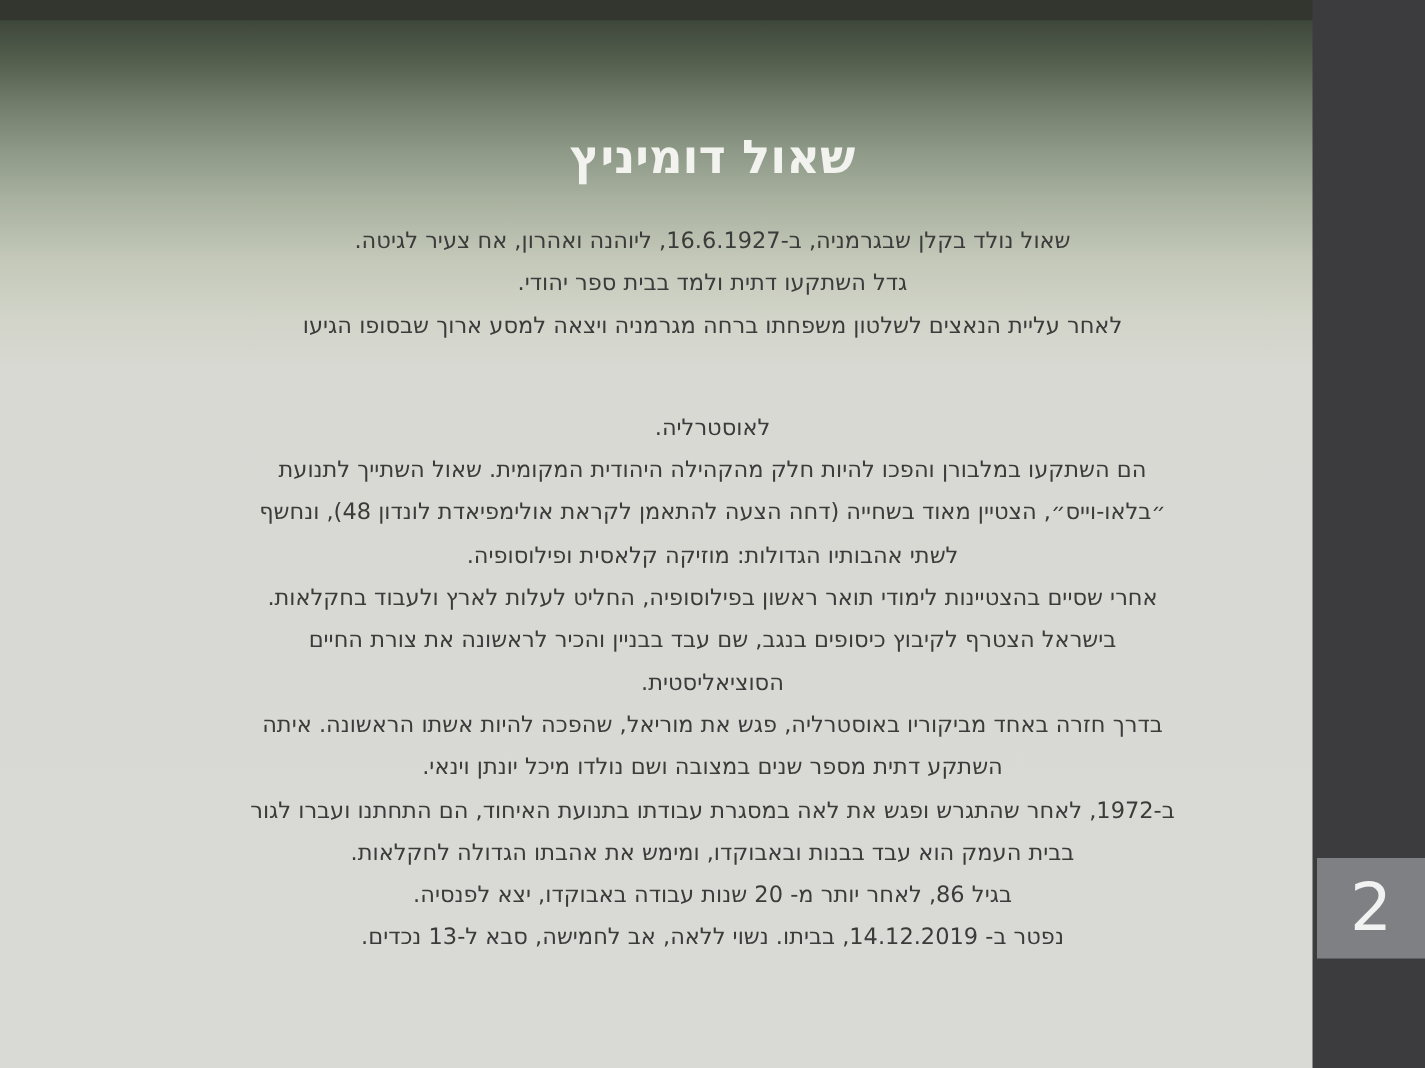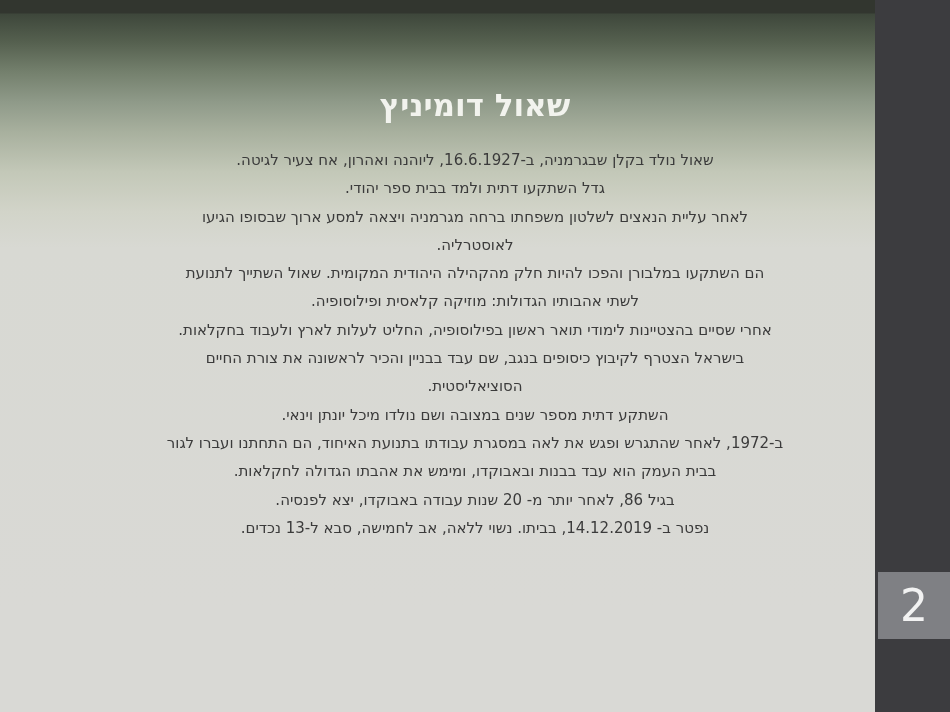--- a/index.html
+++ b/index.html
@@ -45,26 +45,28 @@
 <body>
 
 <div class="canvas">
 
   <h1 class="slide-title" style="color: rgb(242, 243, 238);">שאול דומיניץ</h1>
 
   <div class="body-block">
     <div class="body-line" style="color: rgb(59, 59, 59);">שאול נולד בקלן שבגרמניה, ב-16.6.1927, ליוהנה ואהרון, אח צעיר לגיטה.</div>
     <div class="body-line" style="color: rgb(59, 59, 59);">גדל השתקעו דתית ולמד בבית ספר יהודי.</div>
     <div class="body-line" style="color: rgb(59, 59, 59);">לאחר עליית הנאצים לשלטון משפחתו ברחה מגרמניה ויצאה למסע ארוך שבסופו הגיעו</div>
-    <div class="body-line" style="color: rgb(59, 59, 59);">לאוסטרליה.</div>
+    <div class="body-line" style="color: rgb(59, 59, 59); margin-top: 40px;">לאוסטרליה.</div>
     <div class="body-line" style="color: rgb(59, 59, 59);">הם השתקעו במלבורן והפכו להיות חלק מהקהילה היהודית המקומית. שאול השתייך לתנועת</div>
+    <div class="body-line" style="color: rgb(59, 59, 59);">״בלאו-וייס״, הצטיין מאוד בשחייה (דחה הצעה להתאמן לקראת אולימפיאדת לונדון 48), ונחשף</div>
     <div class="body-line" style="color: rgb(59, 59, 59);">לשתי אהבותיו הגדולות: מוזיקה קלאסית ופילוסופיה.</div>
     <div class="body-line" style="color: rgb(59, 59, 59);">אחרי שסיים בהצטיינות לימודי תואר ראשון בפילוסופיה, החליט לעלות לארץ ולעבוד בחקלאות.</div>
     <div class="body-line" style="color: rgb(59, 59, 59);">בישראל הצטרף לקיבוץ כיסופים בנגב, שם עבד בבניין והכיר לראשונה את צורת החיים</div>
     <div class="body-line" style="color: rgb(59, 59, 59);">הסוציאליסטית.</div>
+    <div class="body-line" style="color: rgb(59, 59, 59);">בדרך חזרה באחד מביקוריו באוסטרליה, פגש את מוריאל, שהפכה להיות אשתו הראשונה. איתה</div>
     <div class="body-line" style="color: rgb(59, 59, 59);">השתקע דתית מספר שנים במצובה ושם נולדו מיכל יונתן וינאי.</div>
     <div class="body-line" style="color: rgb(59, 59, 59);">ב-1972, לאחר שהתגרש ופגש את לאה במסגרת עבודתו בתנועת האיחוד, הם התחתנו ועברו לגור</div>
     <div class="body-line" style="color: rgb(59, 59, 59);">בבית העמק הוא עבד בבנות ובאבוקדו, ומימש את אהבתו הגדולה לחקלאות.</div>
     <div class="body-line" style="color: rgb(59, 59, 59);">בגיל 86, לאחר יותר מ- 20 שנות עבודה באבוקדו, יצא לפנסיה.</div>
     <div class="body-line" style="color: rgb(59, 59, 59);">נפטר ב- 14.12.2019, בביתו. נשוי ללאה, אב לחמישה, סבא ל-13 נכדים.</div>
   </div>
 
   <div class="side-strip" style="background: rgb(60, 60, 63);">
     <div class="page-box" style="background: rgb(127, 128, 132);">
       <span class="page-num" style="color: rgb(242, 242, 242);">2</span>

